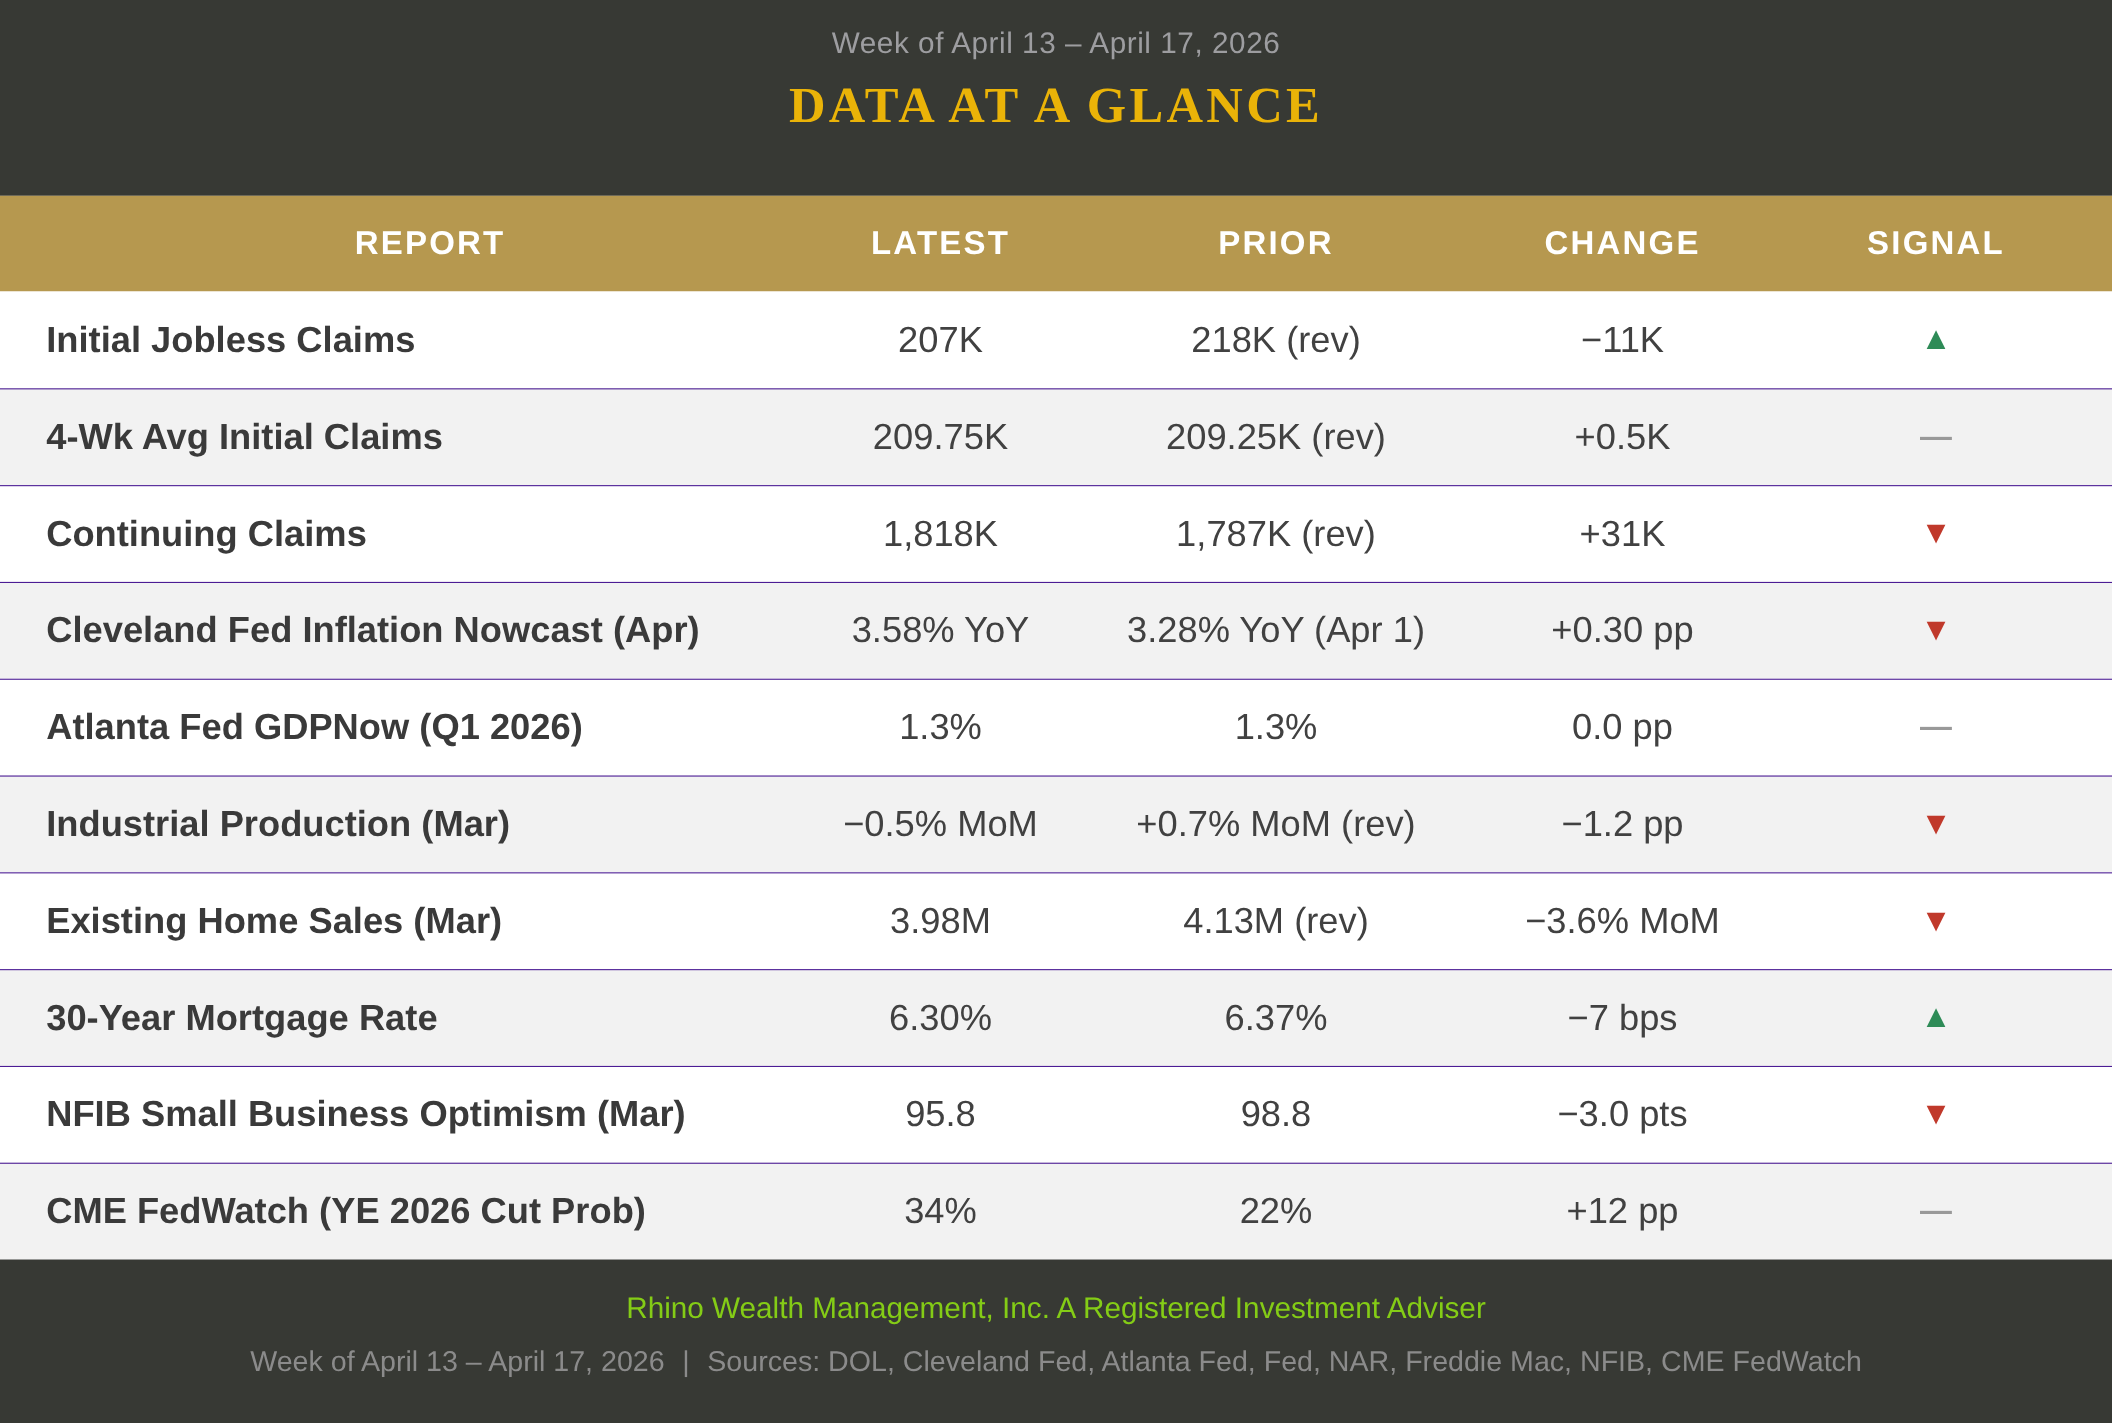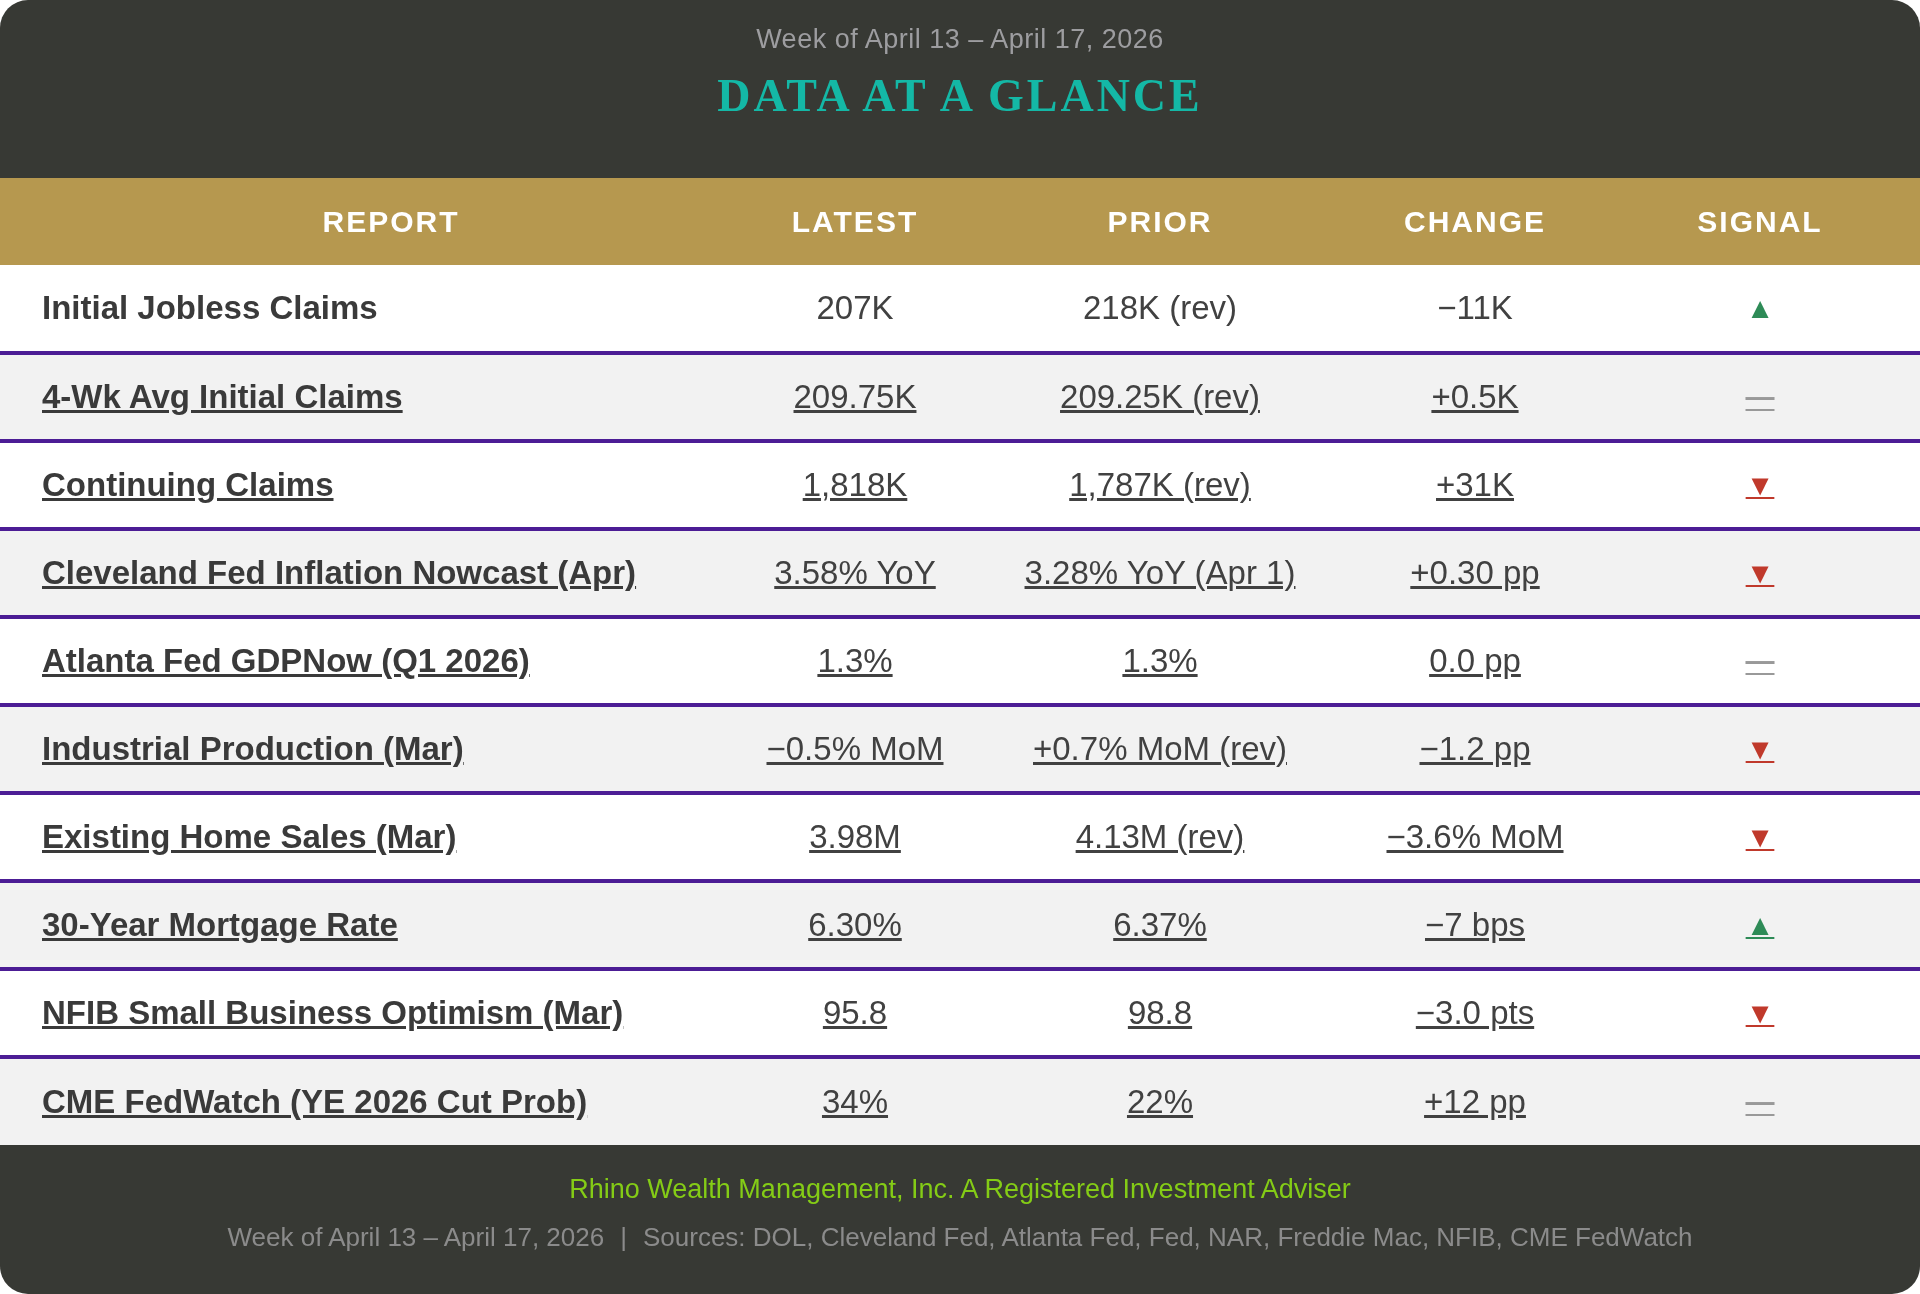--- a/index.html
+++ b/index.html
@@ -10,21 +10,20 @@
     background: #ffffff;
     font-family: "Liberation Sans", sans-serif;
     -webkit-font-smoothing: antialiased;
   }
   .page {
     width: 1920px;
     height: 1294px;
     display: flex;
     flex-direction: column;
     overflow: hidden;
-    border-radius: 28px;
   }
 
   
   .masthead {
     height: 178px;
     background: #373934;
     display: flex;
     flex-direction: column;
     align-items: center;
     padding-top: 26px;
@@ -32,21 +31,21 @@
   .masthead .week {
     color: #9d9da0;
     font-size: 27px;
     line-height: 27px;
     letter-spacing: 0.5px;
   }
   .masthead .title {
     margin: 18px 0 0 0;
     font-family: "Liberation Serif", serif;
     font-weight: 600;
-    color: #14b8a6;
+    color: #eab308;
     font-size: 46px;
     line-height: 50px;
     letter-spacing: 3px;
   }
 
   
   table.glance {
     width: 1920px;
     border-collapse: collapse;
     table-layout: fixed;
@@ -72,21 +71,21 @@
   tbody td {
     height: 88px;
     vertical-align: middle;
     font-size: 33px;
     color: #414141;
     text-align: center;
     padding: 0;
   }
   tbody tr { background: #ffffff; }
   tbody tr:nth-child(even) { background: #f2f2f2; }
-  tbody tr + tr td { border-top: 4px solid #4c1d95; text-decoration: underline; }
+  tbody tr + tr td { border-top: 1px solid #4c1d95; }
   td.report {
     text-align: left;
     padding-left: 42px;
     font-weight: bold;
     color: #3a3a3a;
   }
   td.signal {
     font-size: 29px;
     font-weight: bold;
     line-height: 1;

